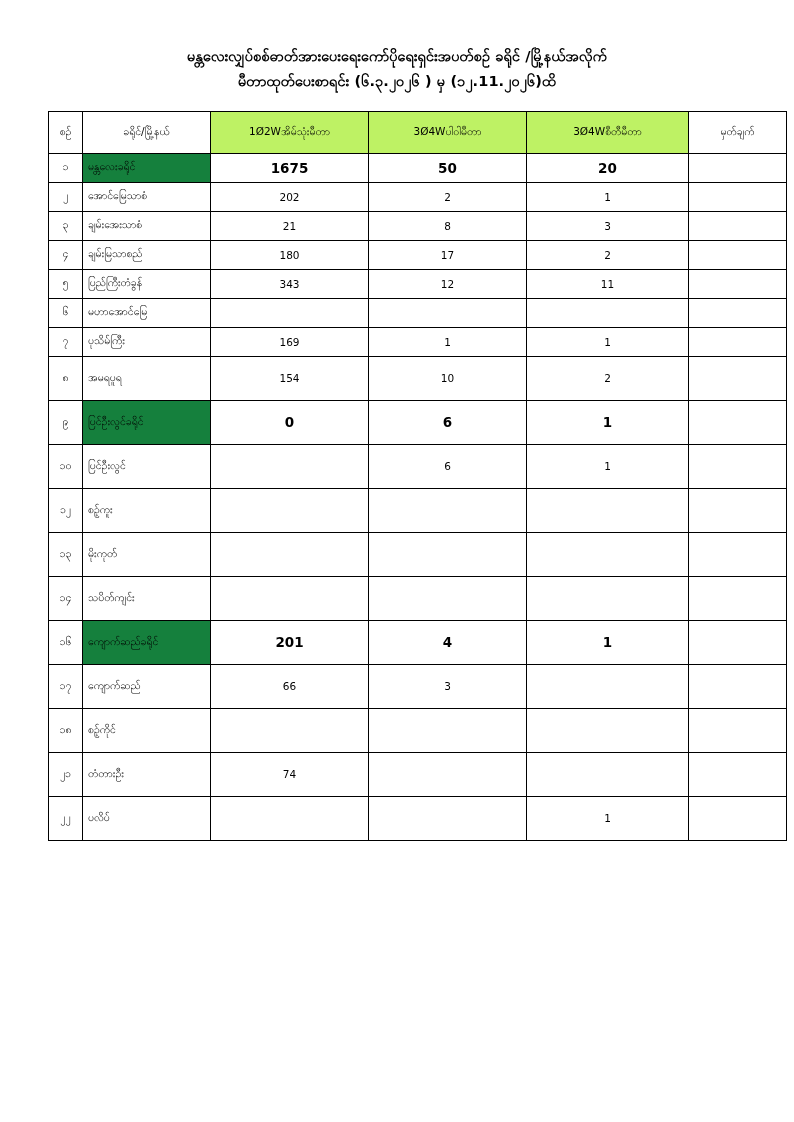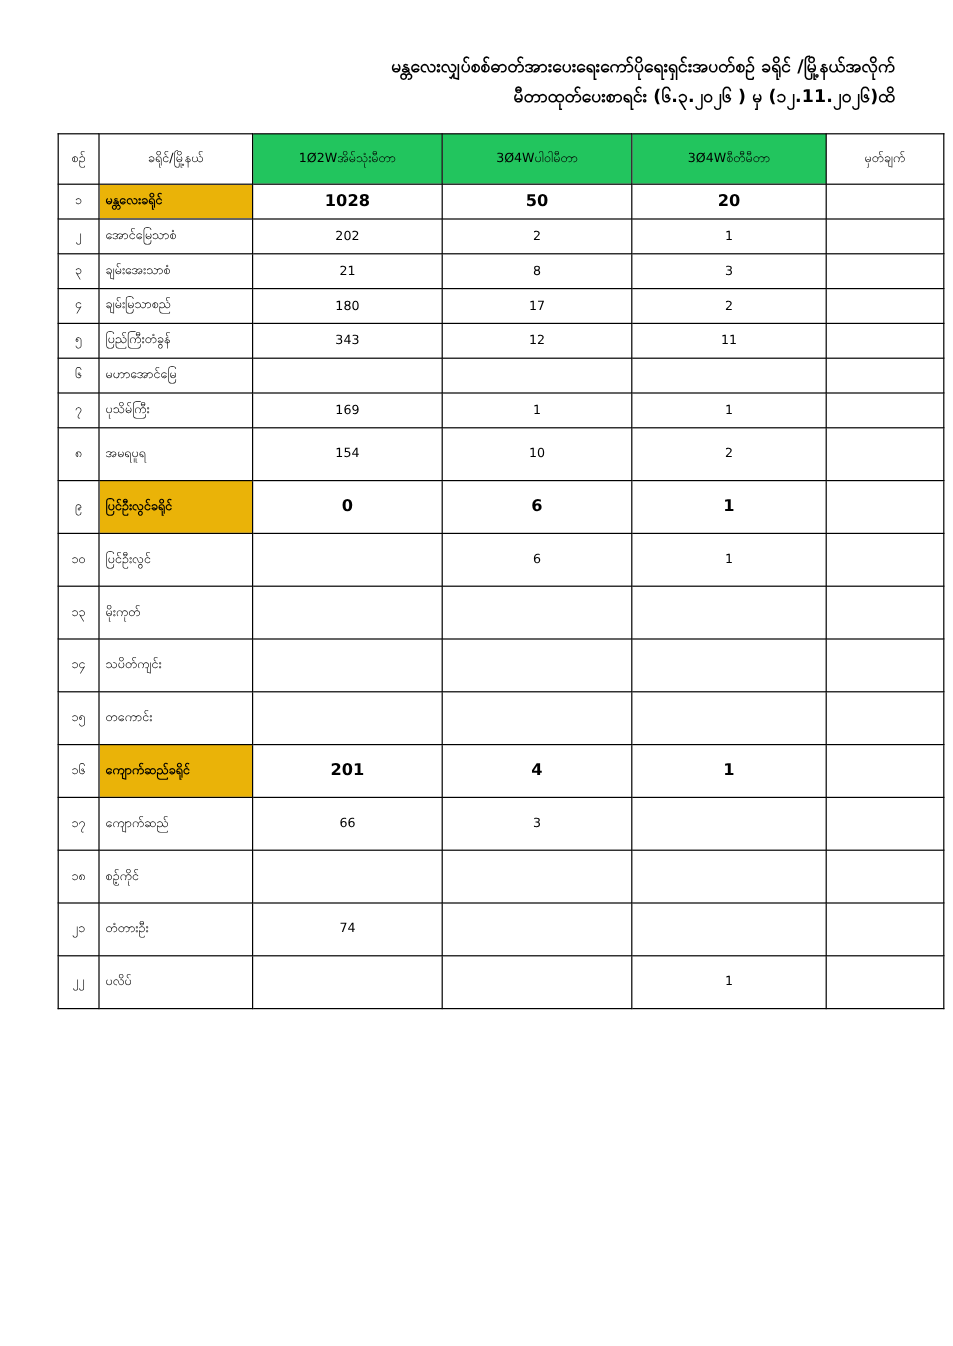--- a/index.html
+++ b/index.html
@@ -15,21 +15,21 @@
     overflow: hidden;
   }
   .page {
     width: 794px;
     height: 1122px;
     position: relative;
     box-sizing: border-box;
     padding: 44px 48px 0 48px;
   }
   .title-block {
-    text-align: right;
+    text-align: center;
     margin-bottom: 16px;
   }
   .title-line {
     font-size: 14.5px;
     font-weight: bold;
     line-height: 1.75;
     letter-spacing: 0.1px;
   }
   table.report {
     border-collapse: collapse;
@@ -48,21 +48,21 @@
   table.report td {
     border: 1px solid #000000;
     font-size: 10.5px;
     vertical-align: middle;
     padding: 3px 5px;
     height: 29px;
     box-sizing: border-box;
     overflow: hidden;
   }
   table.report thead th {
-    background: #22c55e;
+    background: #bef264;
     text-align: center;
     font-weight: normal;
     height: 42px;
     font-size: 10.5px;
   }
   table.report thead th.plain {
     background: #ffffff;
   }
   td.no {
     text-align: center;
@@ -71,22 +71,22 @@
   td.name {
     text-align: left;
     font-size: 11.5px;
     padding-left: 6px;
   }
   td.num {
     text-align: center;
     font-size: 13px;
   }
   tr.group td.name {
-    background: #eab308;
-    font-weight: bold;
+    background: #15803d;
+    font-weight: normal;
   }
   tr.group td.num {
     font-weight: bold;
     font-size: 13.5px;
   }
   tr.group td.no {
     font-weight: normal;
   }
   tr.tall td { height: 44px; }
 </style>
@@ -116,21 +116,21 @@
         <th>1Ø2Wအိမ်သုံးမီတာ</th>
         <th>3Ø4Wပါဝါမီတာ</th>
         <th>3Ø4Wစီတီမီတာ</th>
         <th class="plain">မှတ်ချက်</th>
       </tr>
     </thead>
     <tbody id="table-body">
         <tr class="group">
           <td class="no">၁</td>
           <td class="name">မန္တလေးခရိုင်</td>
-          <td class="num">1028</td>
+          <td class="num">1675</td>
           <td class="num">50</td>
           <td class="num">20</td>
           <td class="num"></td>
         </tr>
         <tr>
           <td class="no">၂</td>
           <td class="name">အောင်မြေသာစံ</td>
           <td class="num">202</td>
           <td class="num">2</td>
           <td class="num">1</td>
@@ -194,38 +194,38 @@
         </tr>
         <tr class="tall">
           <td class="no">၁၀</td>
           <td class="name">ပြင်ဦးလွင်</td>
           <td class="num"></td>
           <td class="num">6</td>
           <td class="num">1</td>
           <td class="num"></td>
         </tr>
         <tr class="tall">
+          <td class="no">၁၂</td>
+          <td class="name">စဉ့်ကူး</td>
+          <td class="num"></td>
+          <td class="num"></td>
+          <td class="num"></td>
+          <td class="num"></td>
+        </tr>
+        <tr class="tall">
           <td class="no">၁၃</td>
           <td class="name">မိုးကုတ်</td>
           <td class="num"></td>
           <td class="num"></td>
           <td class="num"></td>
           <td class="num"></td>
         </tr>
         <tr class="tall">
           <td class="no">၁၄</td>
           <td class="name">သပိတ်ကျင်း</td>
-          <td class="num"></td>
-          <td class="num"></td>
-          <td class="num"></td>
-          <td class="num"></td>
-        </tr>
-        <tr class="tall">
-          <td class="no">၁၅</td>
-          <td class="name">တကောင်း</td>
           <td class="num"></td>
           <td class="num"></td>
           <td class="num"></td>
           <td class="num"></td>
         </tr>
         <tr class="group tall">
           <td class="no">၁၆</td>
           <td class="name">ကျောက်ဆည်ခရိုင်</td>
           <td class="num">201</td>
           <td class="num">4</td>

